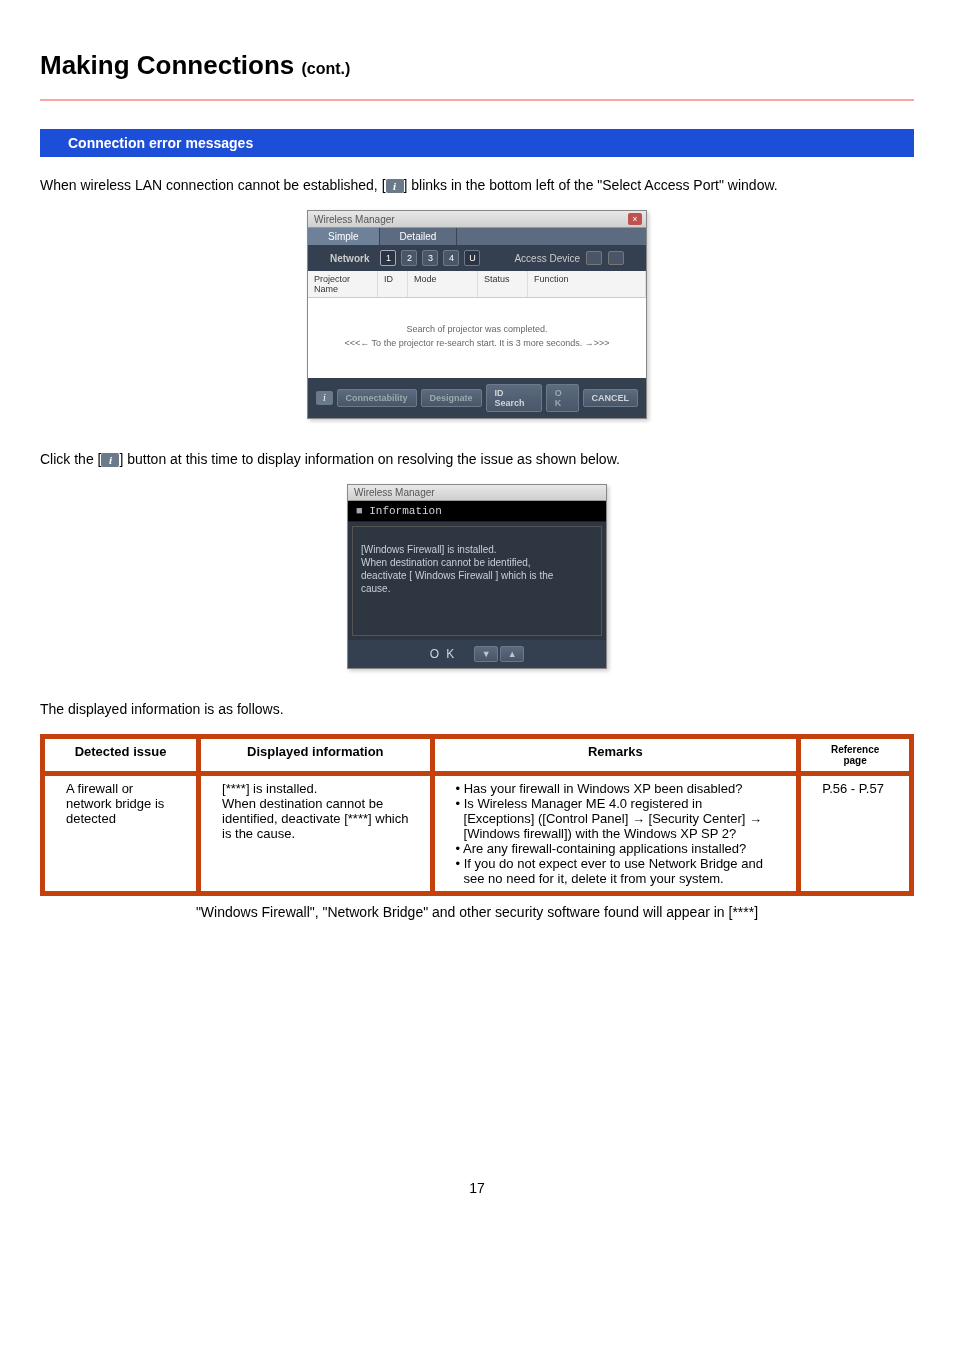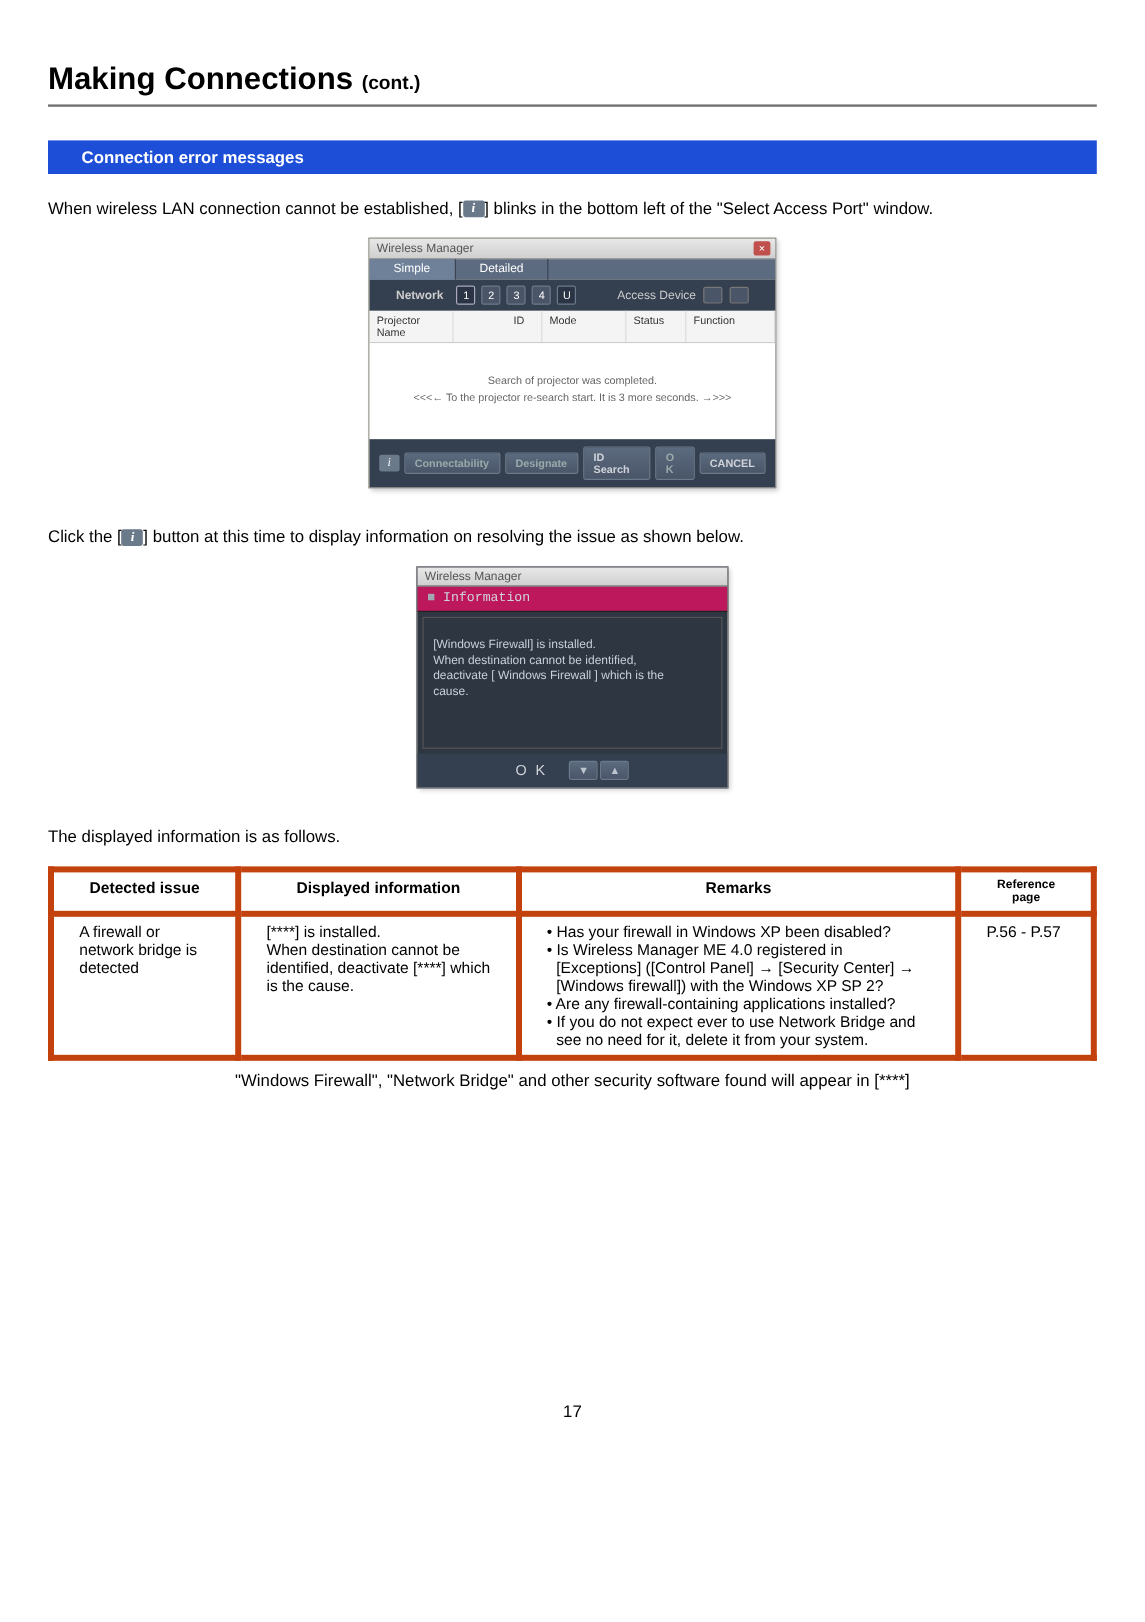--- a/index.html
+++ b/index.html
@@ -8,22 +8,22 @@
     font-size: 14px;
     color: #000;
     background: #fff;
     width: 954px;
     margin: 0 auto;
     padding: 50px 40px 40px 40px;
   }
   .page-title {
     font-size: 26px;
     font-weight: bold;
-    border-bottom: 2px solid #737373;
-    padding-bottom: 6px;
+    border-bottom: 2px solid #fca5a5;
+    padding-bottom: 18px;
     margin-bottom: 28px;
   }
   .page-title .cont {
     font-size: 16px;
     font-weight: bold;
   }
   .section-header {
     background: #1d4ed8;
     color: #fff;
     font-size: 14px;
@@ -155,21 +155,21 @@
     background: #f4f4f4;
     border-bottom: 1px solid #ccc;
     font-size: 9px;
     color: #333;
   }
   .list-header > div {
     padding: 3px 6px;
     border-right: 1px solid #ddd;
   }
   .lh1 { width: 70px; }
-  .lh2 { width: 30px; margin-left: 44px; }
+  .lh2 { width: 30px; }
   .lh3 { width: 70px; }
   .lh4 { width: 50px; }
   .lh5 { flex: 1; }
   .list-body {
     background: #fff;
     height: 80px;
     text-align: center;
     font-size: 9px;
     color: #666;
     padding-top: 24px;
@@ -208,21 +208,21 @@
     width: 260px;
     margin: 10px auto 30px auto;
     background: #2e3642;
     border: 1px solid #888;
     box-shadow: 2px 2px 4px rgba(0,0,0,0.2);
   }
   .info-dialog .dialog-titlebar {
     background: linear-gradient(#e8e8e8,#cfcfcf);
   }
   .info-heading {
-    background: #be185d;
+    background: #000000;
     color: #d0d4da;
     font-size: 11px;
     padding: 4px 8px;
     font-family: "Courier New", monospace;
     border-bottom: 1px solid #222;
   }
   .info-heading::before { content: "■  "; color: #a0a8b4; }
   .info-body {
     background: #2e3642;
     color: #c8cfd8;

